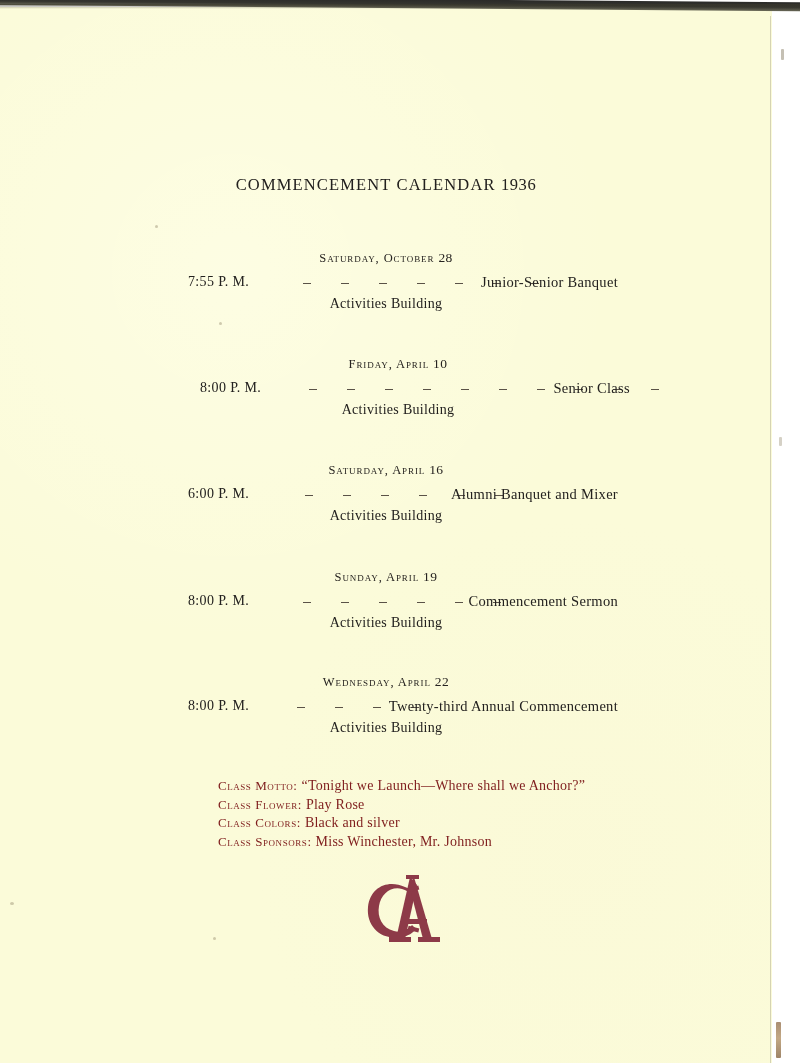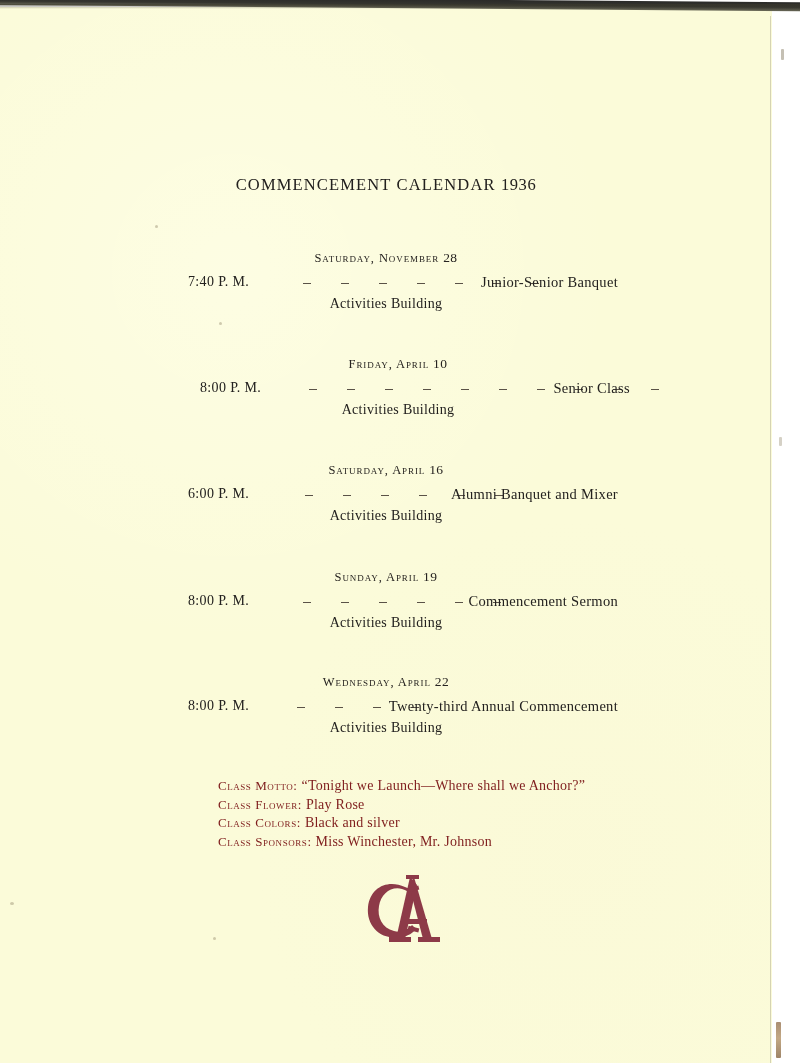--- a/index.html
+++ b/index.html
@@ -250,23 +250,23 @@
 
     <div class="sheet-content">
 
       <div class="doc-title">
         <span>COMMENCEMENT CALENDAR</span>
         <span class="tnum">1936</span>
       </div>
 
       <div id="calendar-root">
           <div class="cal-block" style="top: 243px;">
-            <div class="day-head"><span>Saturday,</span> <span>November</span> <span class="daynum">28</span></div>
-            <div class="event-row">
-              <div class="ev-time">7:40 P. M.</div>
+            <div class="day-head"><span>Saturday,</span> <span>October</span> <span class="daynum">28</span></div>
+            <div class="event-row">
+              <div class="ev-time">7:55 P. M.</div>
               <div class="ev-leaders" style="left: 288px;"><span></span><span></span><span></span><span></span><span></span><span></span><span></span></div>
               <div class="ev-name">Junior-Senior Banquet</div>
             </div>
             <div class="ev-place"><span class="ev-place-inner">Activities Building</span></div>
           </div>
           <div class="cal-block" style="top: 349px; padding-left: 12px;">
             <div class="day-head"><span>Friday,</span> <span>April</span> <span class="daynum">10</span></div>
             <div class="event-row">
               <div class="ev-time">8:00 P. M.</div>
               <div class="ev-leaders" style="left: 282px;"><span></span><span></span><span></span><span></span><span></span><span></span><span></span><span></span><span></span><span></span></div>

